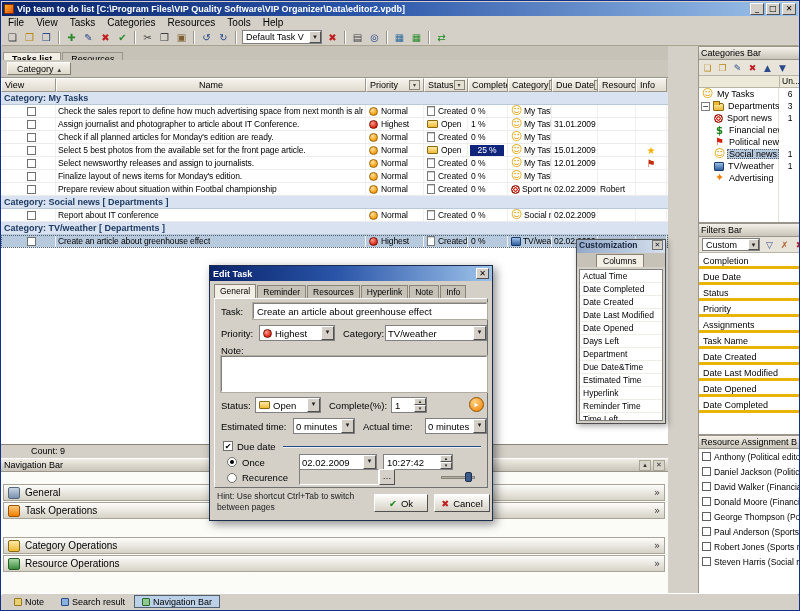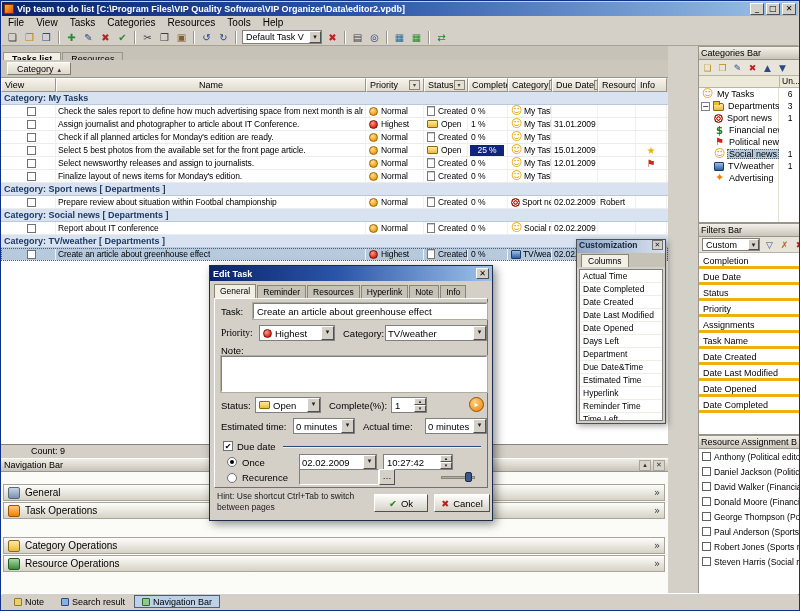--- a/index.html
+++ b/index.html
@@ -115,21 +115,21 @@
 .btab .bico{width:8px;height:8px;margin-right:3px;border-radius:1px;flex:none;}
 .bi-note{background:#e8d070;border:1px solid #9a7a20;}
 .bi-search{background:#8ab0e0;border:1px solid #2a4a8a;}
 .bi-nav{background:#90c890;border:1px solid #2a6a2a;}
 
 
 .cust{position:absolute;left:575px;top:238px;width:90px;height:185px;background:#d4d0c8;border:1px solid #505050;box-shadow:2px 2px 6px rgba(0,0,0,.35);z-index:60;}
 .cust-title{height:13px;background:linear-gradient(90deg,#93a9c8,#d6e1ef);display:flex;align-items:flex-start;padding:0 2px;font-size:8.5px;font-weight:bold;color:#17243c;}
 .custx{margin-left:auto;width:11px;height:10px;background:#d4d0c8;border:1px solid #707070;font-size:7px;line-height:8px;text-align:center;}
 .custx::before{content:"✕";}
-.cust-tabs{height:14px;display:flex;align-items:flex-end;padding-left:4px;background:#c6c2b8;}
+.cust-tabs{height:14px;display:flex;align-items:flex-end;padding-left:19px;background:#c6c2b8;}
 .cust-tab{height:13px;line-height:12px;padding:0 6px;font-size:8.5px;background:#f2efe6;border:1px solid #8a8578;border-bottom:none;}
 .cust-list{position:absolute;left:2px;right:2px;top:29px;bottom:2px;background:#fff;border:1px solid #808080;overflow:hidden;}
 .cust-item{height:13px;line-height:12px;padding-left:3px;font-size:8.5px;border-bottom:1px solid #f0ede6;white-space:nowrap;overflow:hidden;}
 
 
 .dlg{position:absolute;left:208px;top:264px;width:284px;height:256px;background:#d4d0c8;border:1px solid #1c2c4c;box-shadow:3px 3px 9px rgba(0,0,0,.45);z-index:100;}
 .dlg-title{height:15px;background:linear-gradient(90deg,#0a246a,#2a55a8 45%,#9ec3ea);display:flex;align-items:center;padding:0 3px;color:#fff;font-size:9px;font-weight:bold;}
 .dlg-title .wb{width:13px;height:11px;}
 .dlg-tabs{position:absolute;left:4px;top:18px;height:14px;display:flex;align-items:flex-end;}
 .dtab{height:13px;line-height:12px;padding:0 5px;font-size:8.5px;background:#c6c2b8;border:1px solid #8a8578;border-bottom:none;margin-right:1px;}
@@ -427,21 +427,20 @@
           <div class="cell c-cat">
             <span class="cico ci-smiley"></span>
             <span class="catv">My Tasks</span>
           </div>
           <div class="cell c-due dv"></div>
           <div class="cell c-res rv"></div>
           <div class="cell c-info">
             <span class="iico"></span>
           </div>
         </div>
-        <div class="grow">Category: Sport news  [ Departments ]</div>
         <div class="trow">
           <div class="cell c-done">
             <span class="cbx"></span>
           </div>
           <div class="cell c-name">
             <span class="nm">Prepare review about situation within Footbal championship</span>
           </div>
           <div class="cell c-pri">
             <span class="pico pri-normal"></span>
             <span class="pv">Normal</span>
@@ -764,21 +763,21 @@
         <span class="dtab">Hyperlink</span>
         <span class="dtab">Note</span>
         <span class="dtab">Info</span>
       </div>
     <div class="dlg-page">
       <span class="lbl" style="left:6px;top:7px;">Task:</span>
       <div class="tbox" style="left:38px;top:4px;width:234px;">
           <span>Create an article about greenhouse effect</span>
         </div>
 
-      <span class="lbl" style="left:6px;top:29px;font-family:Liberation Serif, serif;">Priority:</span>
+      <span class="lbl" style="left:6px;top:29px;">Priority:</span>
       <div class="combo2" style="left:44px;top:26px;width:76px;">
         <span class="pico pri-highest"></span>
         <span class="cval">Highest</span>
         <span class="arrow"></span>
       </div>
       <span class="lbl" style="left:128px;top:29px;">Category:</span>
       <div class="combo2" style="left:170px;top:26px;width:102px;">
         <span class="cval">TV/weather</span>
         <span class="arrow"></span>
       </div>

